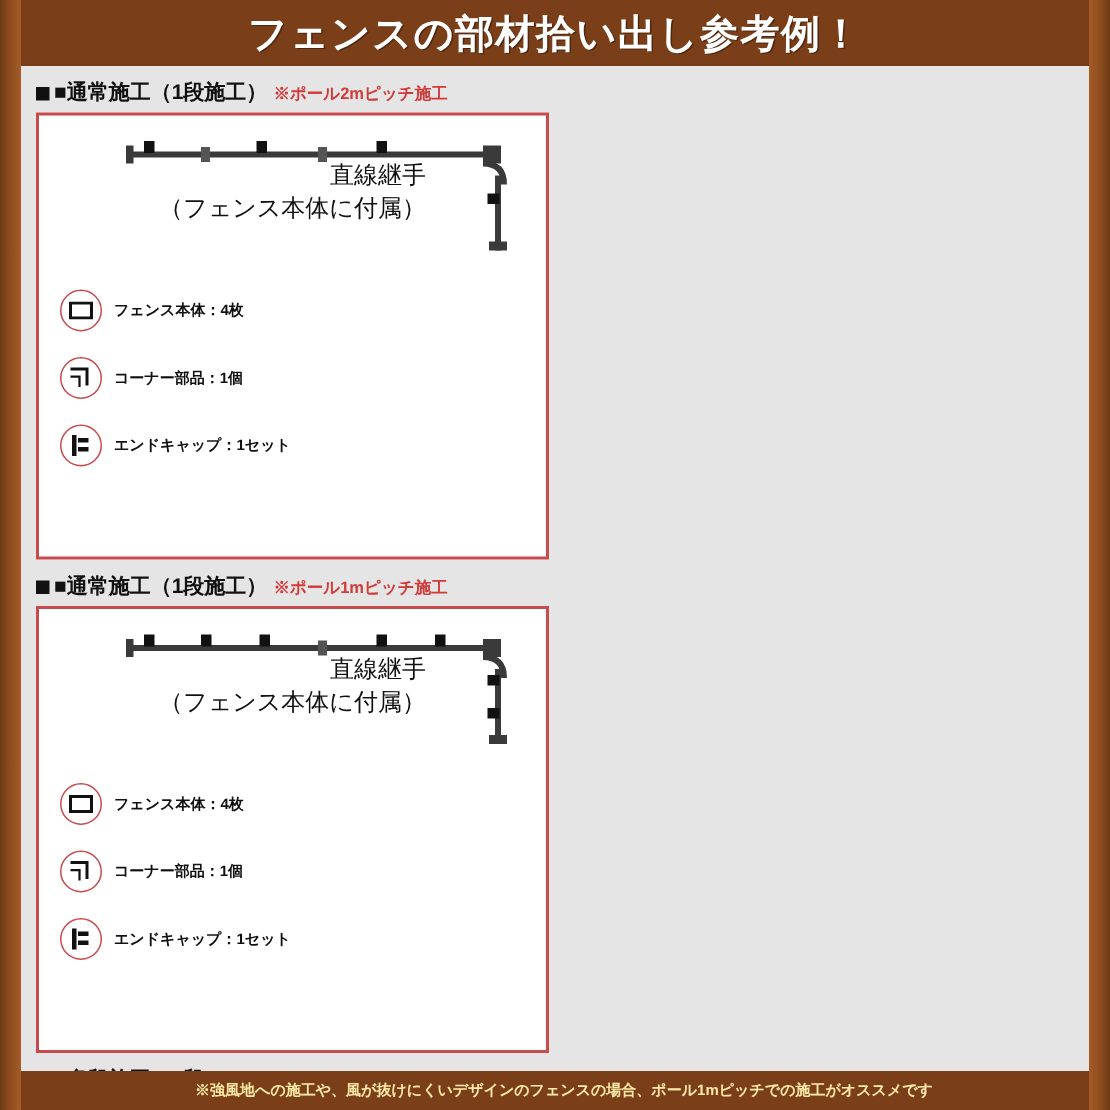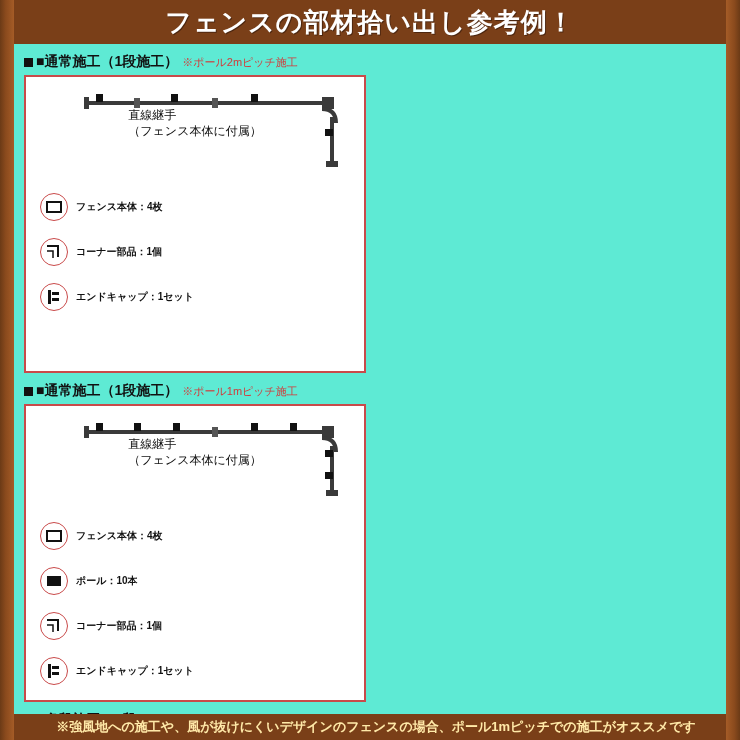--- a/index.html
+++ b/index.html
@@ -31,63 +31,63 @@
   .header .title{
     color:#ffffff;
     font-size:26px;
     font-weight:bold;
     letter-spacing:1px;
     text-shadow:1px 1px 0 #4d2710;
     white-space:nowrap;
   }
   .content{
     position:absolute;left:14px;right:14px;top:44px;bottom:0;
-    background:#5eead4;
+    background:#e5e5e5;
   }
   .grid{
     position:absolute;left:10px;right:10px;top:8px;
     display:flex;flex-wrap:wrap;
     gap:8px 10px;
   }
   .panel{width:342px;}
   .panel-head{
     display:flex;align-items:center;
     height:20px;
     margin-bottom:3px;
     white-space:nowrap;
   }
   .panel-head .sq{
     display:inline-block;width:9px;height:9px;background:#111;margin-right:3px;
   }
   .panel-head .main{
     font-size:14px;font-weight:bold;color:#111;
   }
   .panel-head .note{
-    font-size:11px;font-weight:normal;color:#d23a3a;margin-left:4px;text-align:right;
+    font-size:11px;font-weight:bold;color:#d23a3a;margin-left:4px;text-align:right;
   }
   .box{
     border:2px solid #c94a4a;
     box-sizing:border-box;
     height:298px;
     position:relative;
     background:#fff;
   }
   
   .diagram{
     position:relative;
     height:105px;
     width:100%;
   }
   .diagram svg{position:absolute;left:0;top:0;}
   .diag-label{
     position:absolute;
     left:50%;transform:translateX(-50%);
     top:30px;
-    text-align:left;
-    font-size:12px;
+    text-align:right;
+    font-size:16px;
     color:#111;
     line-height:1.35;
     white-space:nowrap;
   }
   .legend{
     position:absolute;left:0;right:0;top:105px;bottom:0;
     padding:2px 10px 0 14px;
     box-sizing:border-box;
   }
   .legend-row{
@@ -105,21 +105,21 @@
   }
   .legend-text{
     font-size:10px;font-weight:bold;color:#111;white-space:nowrap;
   }
   .footer{
     position:absolute;left:14px;right:14px;bottom:0;height:26px;
     background:#7a3f18;
     display:flex;align-items:center;justify-content:center;
   }
   .footer .txt{
-    color:#ffe9a8;font-size:13px;font-weight:bold;white-space:nowrap;margin-left:12px;
+    color:#ffe9a8;font-size:10px;font-weight:bold;white-space:nowrap;margin-left:12px;
   }
 </style>
 </head>
 <body>
 
 <div class="page">
 
   <div class="edge left"></div>
   <div class="edge right"></div>
 
@@ -227,28 +227,20 @@
             <div class="legend-row">
               <span class="legend-icon">
                 <svg width="16" height="12" viewBox="0 0 16 12">
                     <rect x="1" y="1" width="14" height="10" fill="none" stroke="#111" stroke-width="2"></rect>
                   </svg>
               </span>
               <span class="legend-text">フェンス本体：4枚</span>
             </div>
             <div class="legend-row">
               <span class="legend-icon">
-                <svg width="16" height="12" viewBox="0 0 16 12">
-                    <rect x="1" y="1" width="14" height="10" fill="#111"></rect>
-                  </svg>
-              </span>
-              <span class="legend-text">ポール：10本</span>
-            </div>
-            <div class="legend-row">
-              <span class="legend-icon">
                 <svg width="18" height="18" viewBox="0 0 18 18">
                     <path d="M2 3 H13 V14" stroke="#111" stroke-width="2" fill="none"></path>
                     <path d="M2 8 H8 V15" stroke="#111" stroke-width="1.5" fill="none"></path>
                   </svg>
               </span>
               <span class="legend-text">コーナー部品：1個</span>
             </div>
             <div class="legend-row">
               <span class="legend-icon">
                 <svg width="18" height="16" viewBox="0 0 18 16">

